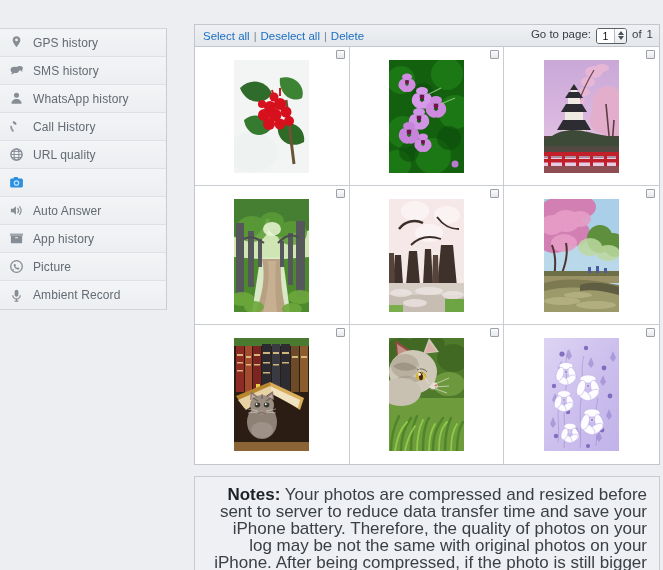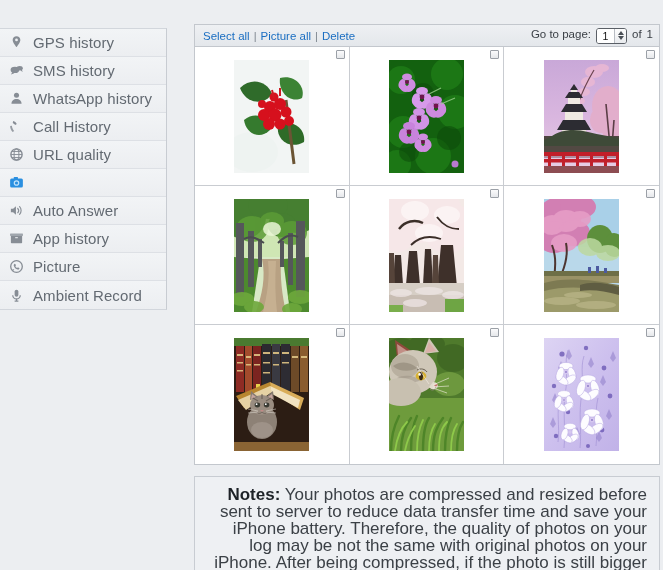--- a/index.html
+++ b/index.html
@@ -38,21 +38,21 @@
   }
   .side-item:last-child { border-bottom: none; }
   .side-item .ico {
     width: 15px; height: 15px;
     margin-right: 9px;
     flex: 0 0 15px;
     display: flex; align-items: center; justify-content: center;
   }
   .side-item .ico svg { display: block; }
   .side-label {
-    font-size: 15px;
+    font-size: 12px;
     color: #636a72;
     letter-spacing: .1px;
     white-space: nowrap;
   }
   .side-item.active .side-label { color: #2a8fe0; margin-top: 48px; }
 
   
   .main {
     position: absolute;
     left: 194px; top: 24px;
@@ -270,21 +270,21 @@
         <span class="side-label">Ambient Record</span>
       </div>
     </nav>
 
   <div class="main">
 
     <div class="toolbar">
       <div class="tb-left">
         <a class="tb-link">Select all</a>
         <span class="tb-sep">|</span>
-        <a class="tb-link">Picture all</a>
+        <a class="tb-link">Deselect all</a>
         <span class="tb-sep">|</span>
         <a class="tb-link">Delete</a>
       </div>
       <div class="tb-right">
         <span>Go to page:</span>
         <span class="page-spin">
           <span class="pv">1</span>
           <span class="arrows">
             <i class="ar-up"></i>
             <i class="ar-dn"></i>

